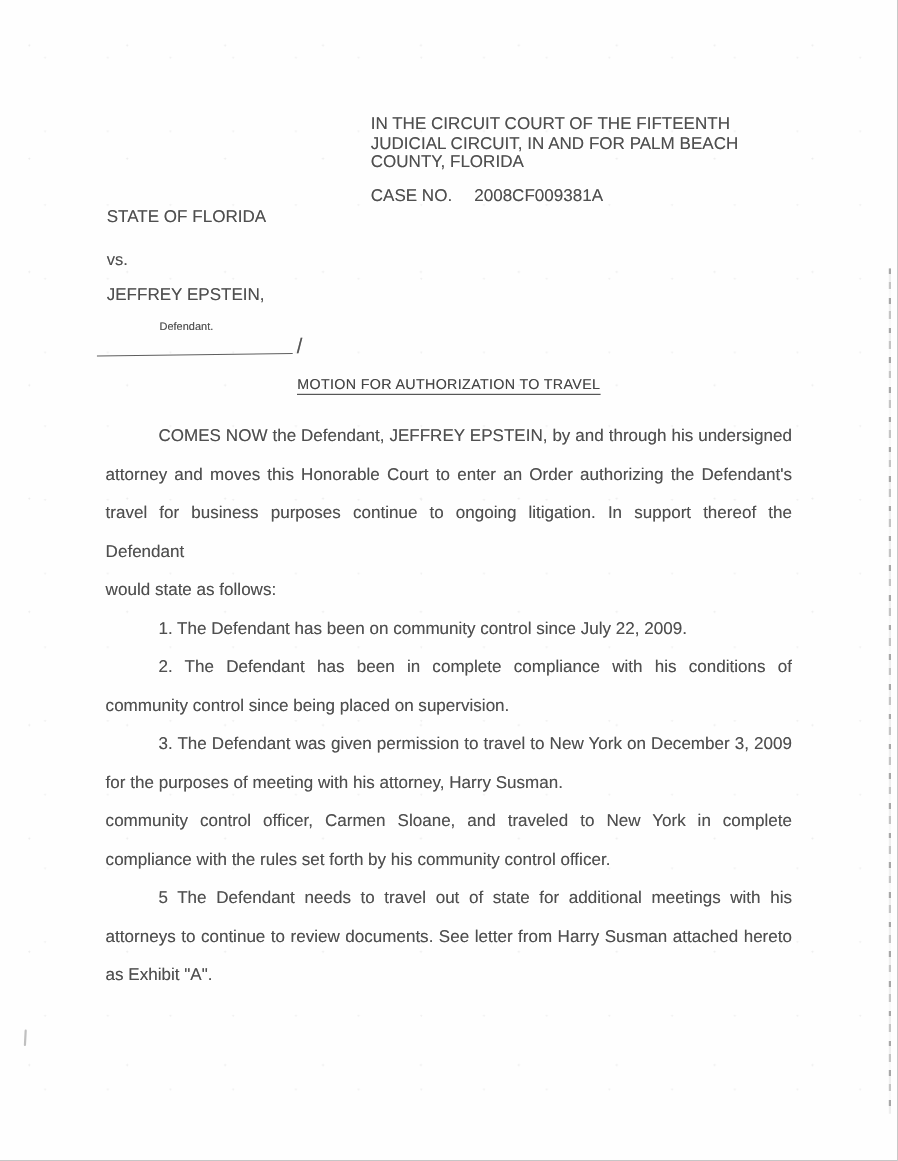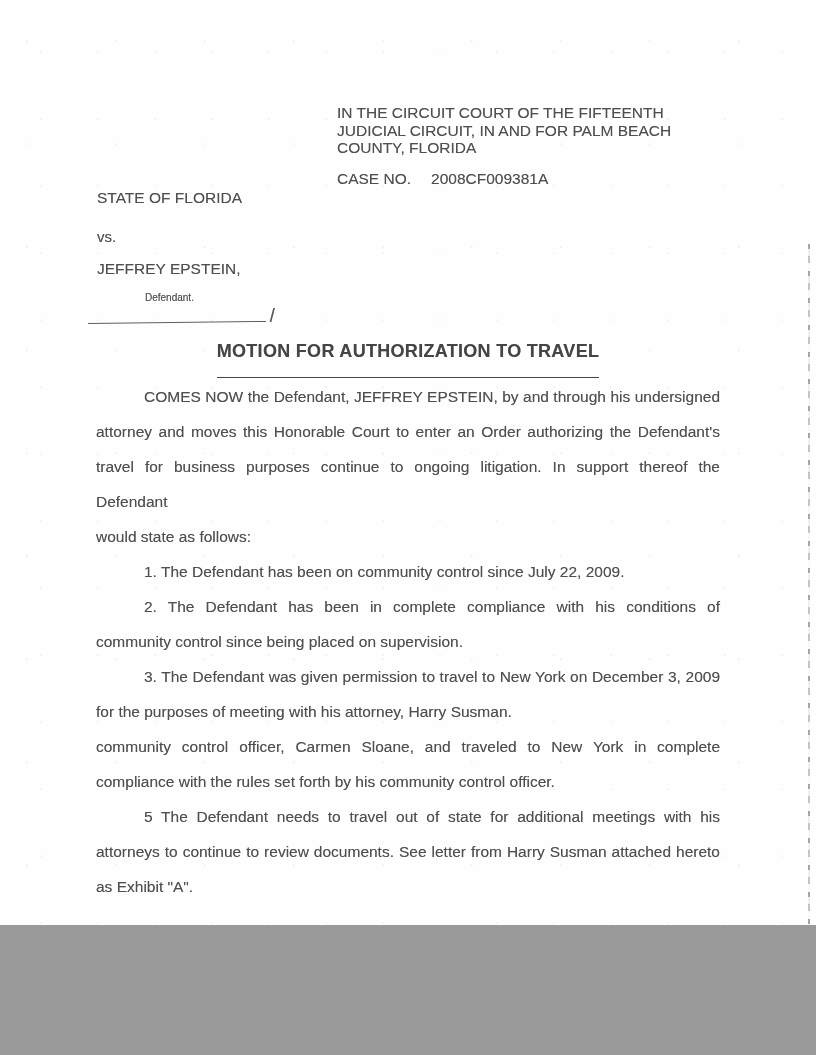--- a/index.html
+++ b/index.html
@@ -1,18 +1,18 @@
 <!DOCTYPE html>
 <html><head>
 <meta charset="utf-8">
 <style>
   html,body { margin:0; padding:0; background:#9a9a9a; }
   .page {
     position:relative;
-    width:816px; height:925px;
+    width:816px; height:1055px;
     margin:0 auto;
     background:#fefefe;
     background-image:
       radial-gradient(circle at 30% 40%, #ededed 0.6px, transparent 1.2px),
       radial-gradient(circle at 72% 78%, #f1f1f1 0.6px, transparent 1.2px);
     background-size: 89px 103px, 57px 67px;
     font-family:"Liberation Sans", sans-serif;
     color:#4f4f4f;
     overflow:hidden;
   }
@@ -28,22 +28,22 @@
   .versus     { position:absolute; left:97px;  top:228px; font-size:15px; }
   .defname    { position:absolute; left:97px;  top:260px; font-size:15.5px; }
   .defrole    { position:absolute; left:145px; top:292px; font-size:10px; }
   .rule-row   { position:absolute; left:88px;  top:304px; width:178px; height:18px;
                 border-bottom:1.4px solid #5e5e5e; transform:rotate(-0.7deg); }
   .rule-slash { position:absolute; right:-9px; bottom:-6px; font-size:19px; color:#555; }
 
   
   .doc-title { position:absolute; left:0; top:341px; width:100%; text-align:center; }
   .doc-title span {
-    font-weight:bold; font-size:18px; letter-spacing:0.3px; color:#454545;
-    border-bottom:1.6px solid #454545; padding-bottom:16px;
+    font-weight:normal; font-size:13px; letter-spacing:0.3px; color:#454545;
+    border-bottom:1.6px solid #454545; padding-bottom:1px;
   }
 
   
   .doc-body { position:absolute; left:96px; top:379px; width:624px; font-size:15.5px; }
   .bline { line-height:35px; white-space:normal; }
   .ind   { padding-left:48px; }
   .j     { text-align:justify; text-align-last:justify; }
 
   
   .artifact-right {

